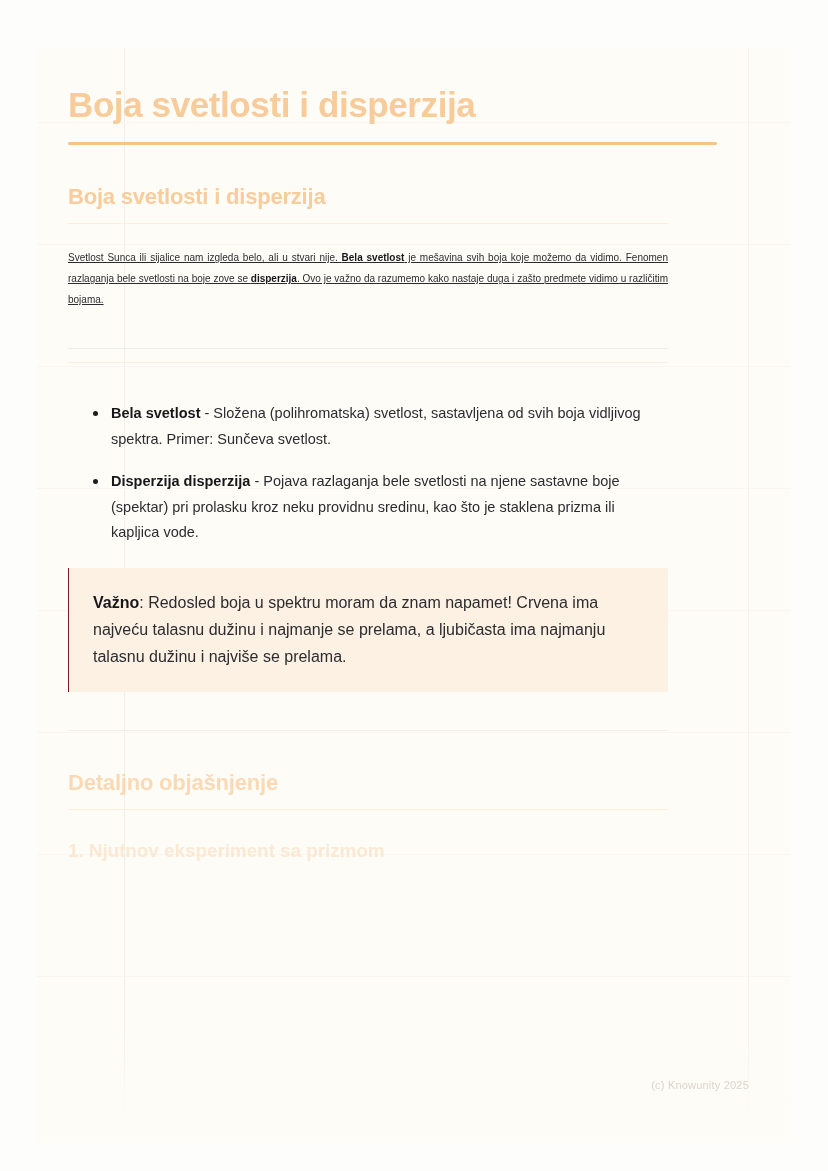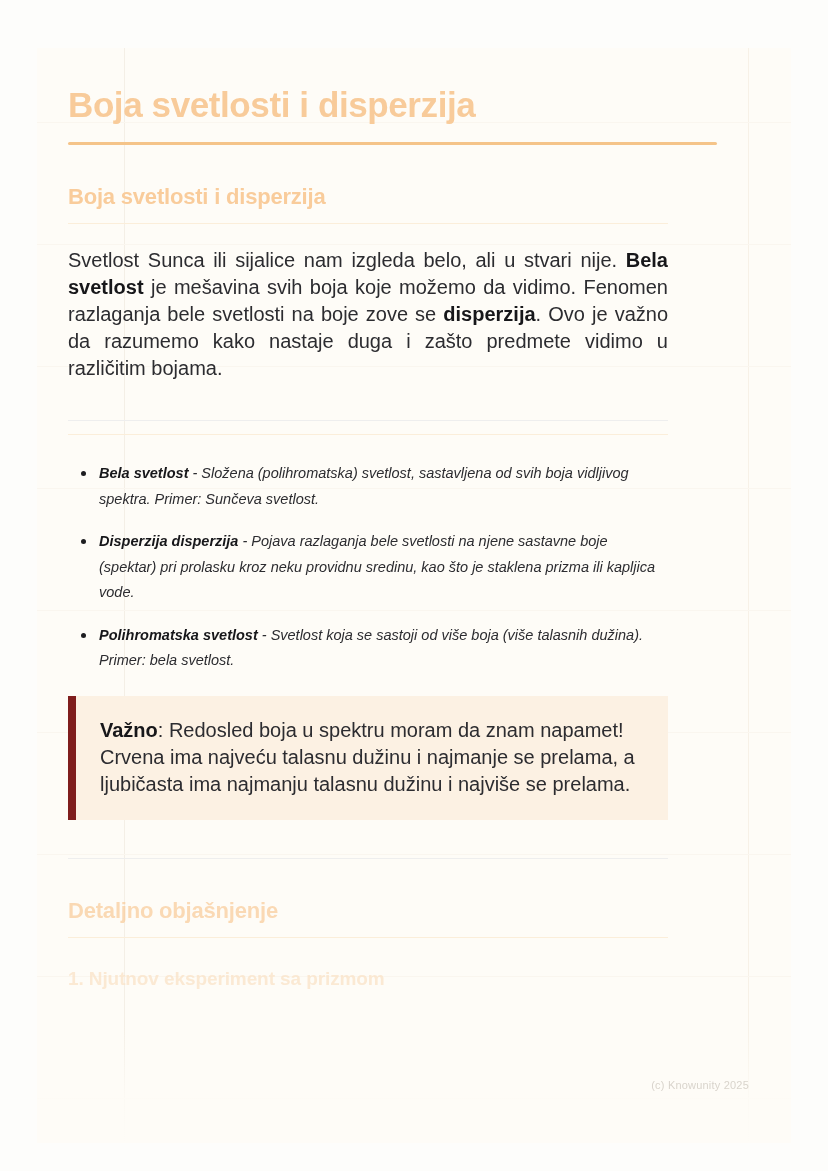--- a/index.html
+++ b/index.html
@@ -85,40 +85,40 @@
   .h2-rule {
     margin-top: 13px;
     height: 1px;
     background: #fbeeda;
   }
 
   
   .para {
     margin: 0;
     padding-top: 23px;
-    font-size: 20px;
-    line-height: 27px;
+    font-size: 10px;
+    line-height: 21px;
     color: #2c2c30;
     text-align: justify;
+    text-decoration: underline;
   }
   .para b, .bold { font-weight: bold; color: #17171a; }
 
   
   .divider {
     margin-top: 38px;
     height: 1px;
     background: #eeeeee;
   }
 
   
   .list {
-    margin: 4px;
+    margin: 16px;
     padding: 22px 0 0 0;
     list-style: none;
-    font-style: italic;
   }
   .list li {
     position: relative;
     padding-left: 27px;
     margin-bottom: 17px;
     font-size: 14.5px;
     line-height: 25.5px;
     color: #2c2c30;
   }
   .list li:before {
@@ -130,23 +130,23 @@
     height: 5px;
     border-radius: 50%;
     background: #1d1d20;
   }
   .list li b { font-weight: bold; color: #17171a; }
 
   
   .callout {
     margin-top: 22px;
     background: #fcf1e3;
-    border-left: 8px solid #7f1d1d;
+    border-left: 1px solid #7f1d1d;
     padding: 21px 26px 22px 24px;
-    font-size: 20px;
+    font-size: 16px;
     line-height: 27px;
     color: #2c2c30;
   }
   .callout b { font-weight: bold; color: #17171a; }
 
   
   .h2.faded {
     color: #f9cc9b;
     opacity: 0.72;
   }
@@ -214,21 +214,20 @@
 
     <div class="h2-rule"></div>
 
     <ul class="list">
       <li><b>Bela svetlost</b><span> - Složena (polihromatska) svetlost, sastavljena od svih boja vidljivog spektra. Primer: Sunčeva svetlost.</span></li>
 
       <li><b>Disperzija disperzija</b><span> - Pojava razlaganja bele svetlosti na njene sastavne boje (spektar) pri prolasku kroz neku providnu sredinu, kao što je staklena prizma ili kapljica vode.</span></li>
 
 
 
-      <li><b>Polihromatska svetlost</b><span> - Svetlost koja se sastoji od više boja (više talasnih dužina). Primer: bela svetlost.</span></li>
     </ul>
 
     <div class="callout"><b>Važno</b><span>: Redosled boja u spektru moram da znam napamet! Crvena ima najveću talasnu dužinu i najmanje se prelama, a ljubičasta ima najmanju talasnu dužinu i najviše se prelama.</span></div>
 
     <div class="divider"></div>
 
     <h2 class="h2 faded">Detaljno objašnjenje</h2>
     <div class="h2-rule"></div>
 
     <h3 class="h3-faded">1. Njutnov eksperiment sa prizmom</h3>

